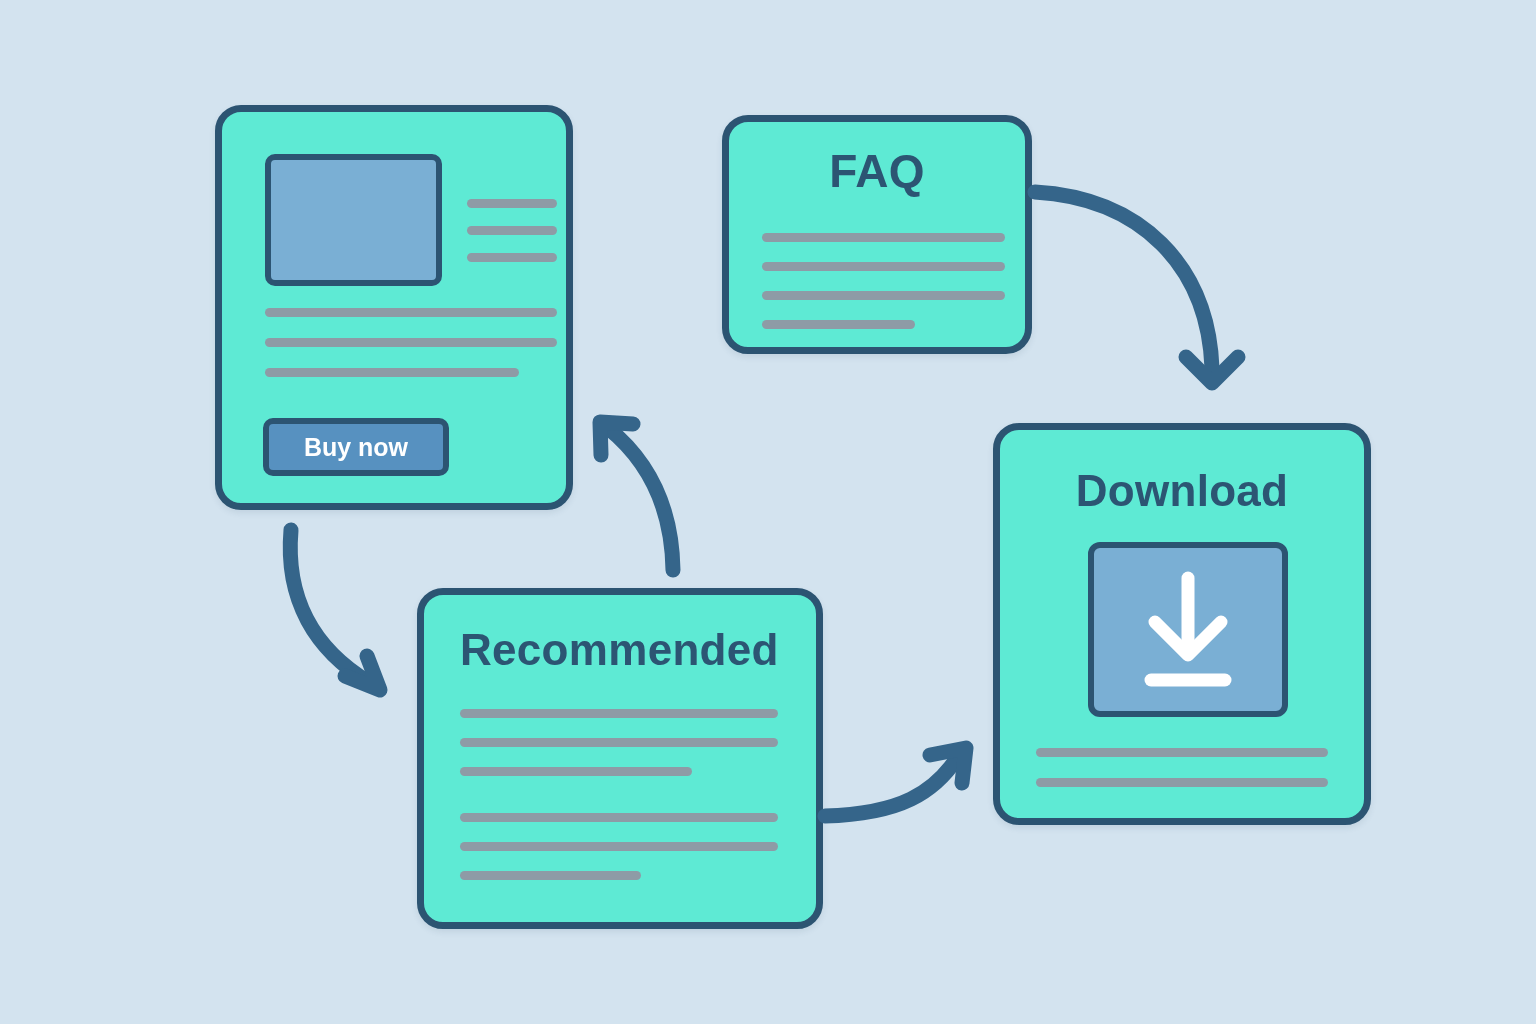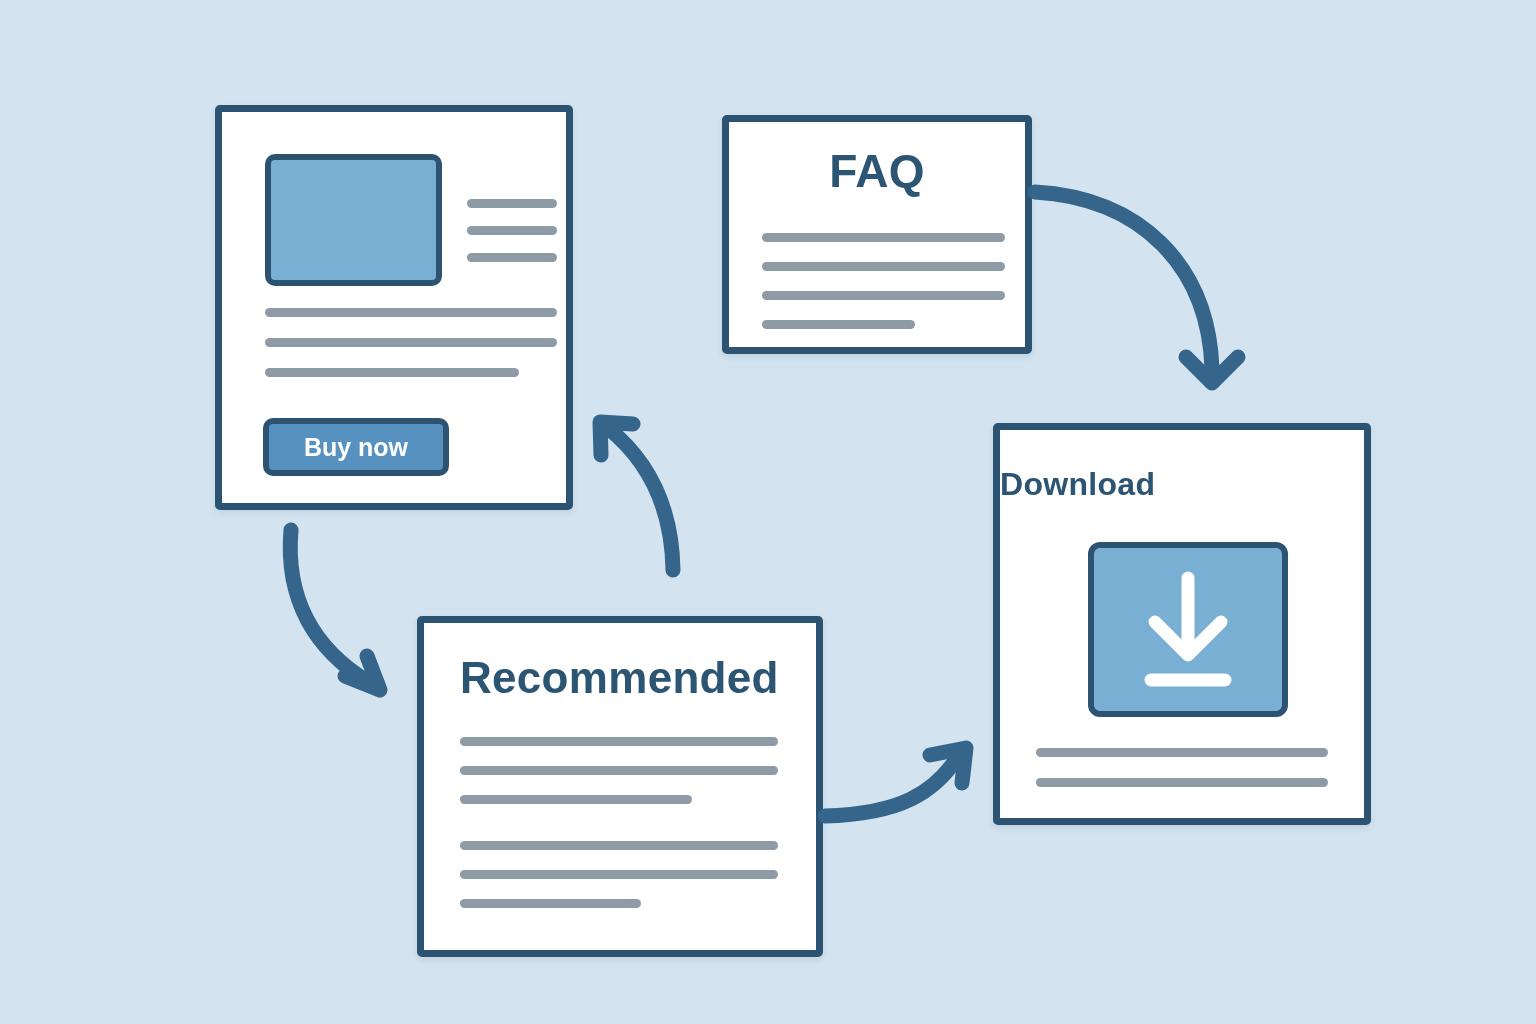--- a/index.html
+++ b/index.html
@@ -15,23 +15,23 @@
     position: relative;
   }
   #stage {
     position: absolute;
     left: 0; top: 0;
     width: 1536px;
     height: 1024px;
   }
   .card {
     position: absolute;
-    background: #ffffff;
+    background: #5eead4;
     border: 7px solid #2c5472;
-    border-radius: 5px;
+    border-radius: 26px;
     box-sizing: border-box;
     box-shadow: 0 3px 6px rgba(40,70,95,0.10);
   }
   .card-title {
     position: absolute;
     color: #2c5573;
     font-weight: bold;
     letter-spacing: 0.3px;
     white-space: nowrap;
   }
@@ -113,32 +113,32 @@
   </div>
 
   <div class="card" style="left:722px; top:115px; width:310px; height:239px;">
     <div class="card-title" style="left:0; top:22px; width:100%; text-align:center; font-size:46px;">FAQ</div>
     <div class="tline" style="left:33px; top:111px; width:243px;"></div>
     <div class="tline" style="left:33px; top:140px; width:243px;"></div>
     <div class="tline" style="left:33px; top:169px; width:243px;"></div>
     <div class="tline" style="left:33px; top:198px; width:153px;"></div>
   </div>
 
-  <div class="card" style="left:417px; top:588px; width:406px; height:341px;margin-top:28px;">
+  <div class="card" style="left:417px; top:588px; width:406px; height:341px;">
     <div class="card-title" style="left:36px; top:30px; font-size:44px;">Recommended</div>
     <div class="tline" style="left:36px; top:114px; width:318px;"></div>
     <div class="tline" style="left:36px; top:143px; width:318px;"></div>
     <div class="tline" style="left:36px; top:172px; width:232px;"></div>
     <div class="tline" style="left:36px; top:218px; width:318px;"></div>
     <div class="tline" style="left:36px; top:247px; width:318px;"></div>
     <div class="tline" style="left:36px; top:276px; width:181px;"></div>
   </div>
 
   <div class="card" style="left:993px; top:423px; width:378px; height:402px;">
-    <div class="card-title" style="left:0; top:36px; width:100%; text-align:left; font-size:32px;">Download</div>
+    <div class="card-title" style="left:0; top:36px; width:100%; text-align:center; font-size:44px;">Download</div>
     <div class="dl-box" style="left:88px; top:112px; width:200px; height:175px;">
       <svg width="110" height="120" viewBox="0 0 110 120">
         <line x1="55" y1="8" x2="55" y2="80" stroke="#ffffff" stroke-width="13" stroke-linecap="round"></line>
         <polyline points="22,52 55,85 88,52" fill="none" stroke="#ffffff" stroke-width="13" stroke-linecap="round" stroke-linejoin="round"></polyline>
         <line x1="18" y1="110" x2="92" y2="110" stroke="#ffffff" stroke-width="13" stroke-linecap="round"></line>
       </svg>
     </div>
     <div class="tline" style="left:36px; top:318px; width:292px;"></div>
     <div class="tline" style="left:36px; top:348px; width:292px;"></div>
   </div>

